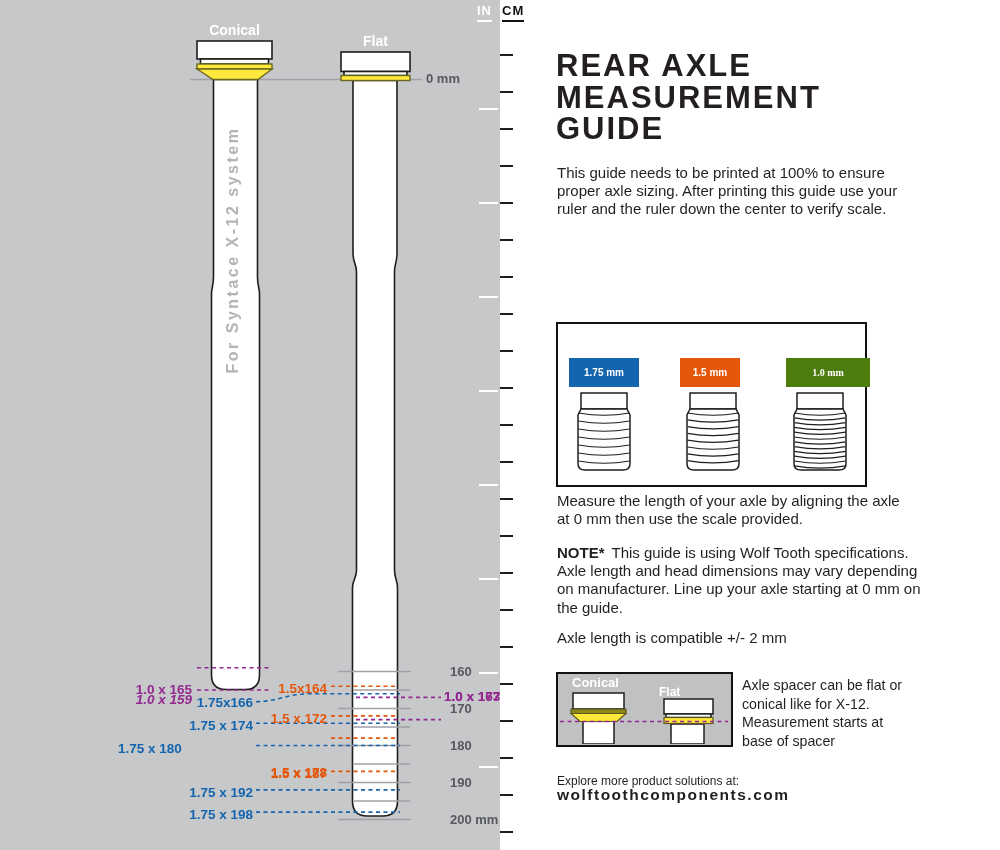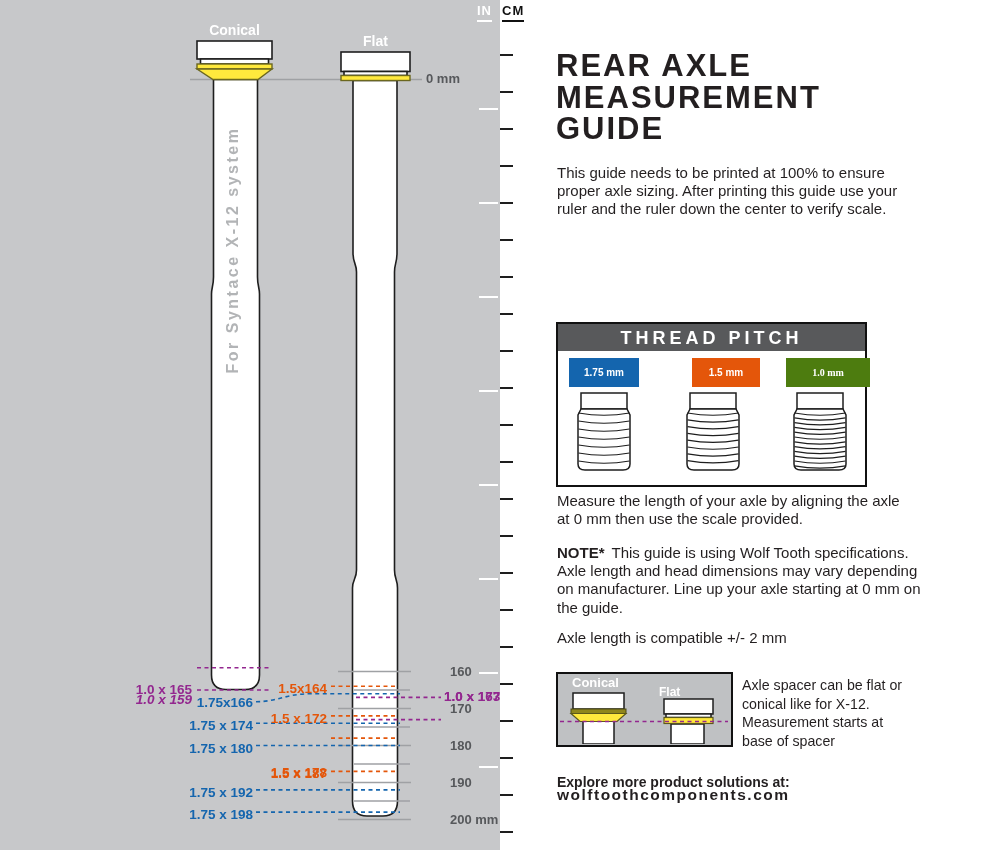--- a/index.html
+++ b/index.html
@@ -37,21 +37,21 @@
                  color:#ffffff;font-weight:bold;font-size:18px;letter-spacing:4px;
                  text-align:center;line-height:28px;}
   .chip{position:absolute;height:29px;color:#ffffff;font-weight:bold;font-size:10px;
         text-align:center;line-height:29px;}
   
   #spacer-box{left:556px;top:672px;width:177px;height:75px;background:#bfc1c3;
               border:2.5px solid #111111;box-sizing:border-box;}
   #spacer-conical-label{left:572px;top:675px;font-size:13px;}
   #spacer-flat-label{left:659px;top:685px;font-size:12px;}
   #spacer-text{left:742px;top:676px;width:180px;font-size:14.2px;line-height:18.6px;white-space:pre-line;}
-  #footer-tagline{left:557px;top:774px;font-weight:bold;font-size:14px;}
+  #footer-tagline{left:557px;top:774px;font-weight:normal;font-size:12px;}
   #footer-domain{left:557px;top:786px;font-weight:bold;font-size:15.5px;letter-spacing:1.5px;}
   svg{display:block;}
 </style>
 </head>
 <body>
 
 <div id="page">
 
   <div id="gray-panel" class="abs"></div>
 
@@ -108,21 +108,20 @@
   <div id="side-text" class="abs">For Syntace X-12 system</div>
 
   <div id="title" class="abs">REAR AXLE
 MEASUREMENT
 GUIDE</div>
   <div id="p1" class="abs para">This guide needs to be printed at 100% to ensure
 proper axle sizing. After printing this guide use your
 ruler and the ruler down the center to verify scale.</div>
 
   <div id="thread-box" class="abs">
-    <div id="thread-header">THREAD PITCH</div>
     <svg id="bolts-svg" style="position:absolute;left:0;top:0;" width="306" height="160" viewBox="0 0 306 160">
         <g>
           <rect x="23" y="69" width="46" height="16" fill="#ffffff" stroke="#1e1e1e" stroke-width="1.5"></rect>
           <path d="M23,85 L20,91 L20,140 Q20,146 27,146 L65,146 Q72,146 72,140 L72,91 L69,85 Z" fill="#ffffff" stroke="#1e1e1e" stroke-width="1.5"></path>
           <path d="M20.5,89 q25.5,4.5 51,0" fill="none" stroke="#1e1e1e" stroke-width="1.2"></path>
           <path d="M20.5,97 q25.5,4.5 51,0" fill="none" stroke="#1e1e1e" stroke-width="1.2"></path>
           <path d="M20.5,105 q25.5,4.5 51,0" fill="none" stroke="#1e1e1e" stroke-width="1.2"></path>
           <path d="M20.5,113 q25.5,4.5 51,0" fill="none" stroke="#1e1e1e" stroke-width="1.2"></path>
           <path d="M20.5,121 q25.5,4.5 51,0" fill="none" stroke="#1e1e1e" stroke-width="1.2"></path>
           <path d="M20.5,129 q25.5,4.5 51,0" fill="none" stroke="#1e1e1e" stroke-width="1.2"></path>
@@ -151,21 +150,21 @@
           <path d="M236.5,112.99999999999999 q25.5,4.5 51,0" fill="none" stroke="#1e1e1e" stroke-width="1.2"></path>
           <path d="M236.5,117.79999999999998 q25.5,4.5 51,0" fill="none" stroke="#1e1e1e" stroke-width="1.2"></path>
           <path d="M236.5,122.59999999999998 q25.5,4.5 51,0" fill="none" stroke="#1e1e1e" stroke-width="1.2"></path>
           <path d="M236.5,127.39999999999998 q25.5,4.5 51,0" fill="none" stroke="#1e1e1e" stroke-width="1.2"></path>
           <path d="M236.5,132.2 q25.5,4.5 51,0" fill="none" stroke="#1e1e1e" stroke-width="1.2"></path>
           <path d="M236.5,137 q25.5,4.5 51,0" fill="none" stroke="#1e1e1e" stroke-width="1.2"></path>
           <path d="M236.5,141.8 q25.5,4.5 51,0" fill="none" stroke="#1e1e1e" stroke-width="1.2"></path>
         </g>
       </svg>
   <div class="chip" style="left: 11px; width: 70px; top: 34px; background: rgb(20, 101, 174);">1.75 mm</div>
-      <div class="chip" style="left: 122px; width: 68px; top: 34px; background: rgb(228, 86, 10); margin-left: 12px;">1.5 mm</div>
+      <div class="chip" style="left: 122px; width: 60px; top: 34px; background: rgb(228, 86, 10);">1.5 mm</div>
       <div class="chip" style="left: 228px; width: 84px; top: 34px; background: #4d7c0f; font-family: Liberation Serif, serif;">1.0 mm</div>
     </div>
 
   <div id="p3" class="abs para">Measure the length of your axle by aligning the axle
 at 0 mm then use the scale provided.</div>
   <div id="note" class="abs para"><span class="note-label">NOTE*</span><span>This guide is using Wolf Tooth specifications.
 Axle length and head dimensions may vary depending
 on manufacturer. Line up your axle starting at 0 mm on
 the guide.</span></div>
   <div id="p4" class="abs para">Axle length is compatible +/- 2 mm</div>
@@ -230,19 +229,19 @@
     <div class="scale-num" style="top: 738px;">180</div>
     <div class="scale-num" style="top: 775px;">190</div>
     <div class="scale-num" style="top: 812px;">200 mm</div>
     <div class="meas-label" style="left: 100px; width: 92px; text-align: right; color: rgb(147, 39, 143); top: 693px; font-style: italic;">1.0 x 159</div>
     <div class="meas-label" style="left: 100px; width: 92px; text-align: right; color: rgb(147, 39, 143); top: 683px;">1.0 x 165</div>
     <div class="meas-label" style="left: 228px; width: 99px; text-align: right; color: rgb(228, 86, 10); top: 682.3px;">1.5x164</div>
     <div class="meas-label" style="left: 118px; width: 135px; text-align: right; color: rgb(20, 101, 174); top: 695.7px;">1.75x166</div>
     <div class="meas-label" style="left: 228px; width: 99px; text-align: right; color: rgb(228, 86, 10); top: 711.9px;">1.5 x 172</div>
     <div class="meas-label" style="left: 118px; width: 135px; text-align: right; color: rgb(20, 101, 174); top: 719.3px;">1.75 x 174</div>
     <div class="meas-label" style="left: 228px; width: 99px; text-align: right; color: rgb(228, 86, 10); top: 766px;">1.5 x 178</div>
-    <div class="meas-label" style="left: 118px; width: 135px; text-align: right; color: rgb(20, 101, 174); top: 741.5px;">1.75 x 180</div>
+    <div class="meas-label" style="left: 118px; width: 135px; text-align: left; color: rgb(20, 101, 174); top: 741.5px;">1.75 x 180</div>
     <div class="meas-label" style="left: 228px; width: 99px; text-align: right; color: rgb(228, 86, 10); top: 767.4px;">1.5 x 187</div>
     <div class="meas-label" style="left: 118px; width: 135px; text-align: right; color: rgb(20, 101, 174); top: 785.9px;">1.75 x 192</div>
     <div class="meas-label" style="left: 118px; width: 135px; text-align: right; color: rgb(20, 101, 174); top: 808.1px;">1.75 x 198</div>
     <div class="meas-label" style="left: 444px; width: 100px; text-align: left; color: rgb(147, 39, 143); top: 690.4px;">1.0 x 167</div>
     <div class="meas-label" style="left: 444px; width: 100px; text-align: left; color: rgb(147, 39, 143); top: 690px;">1.0 x 173</div>
   </div>
 
 </body></html>

